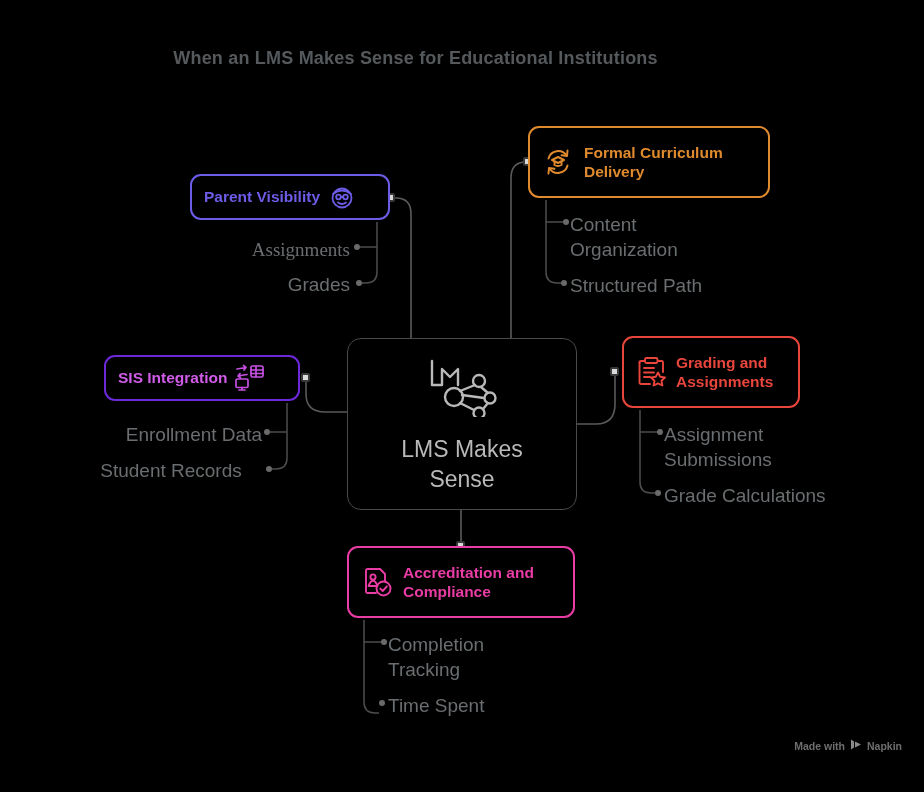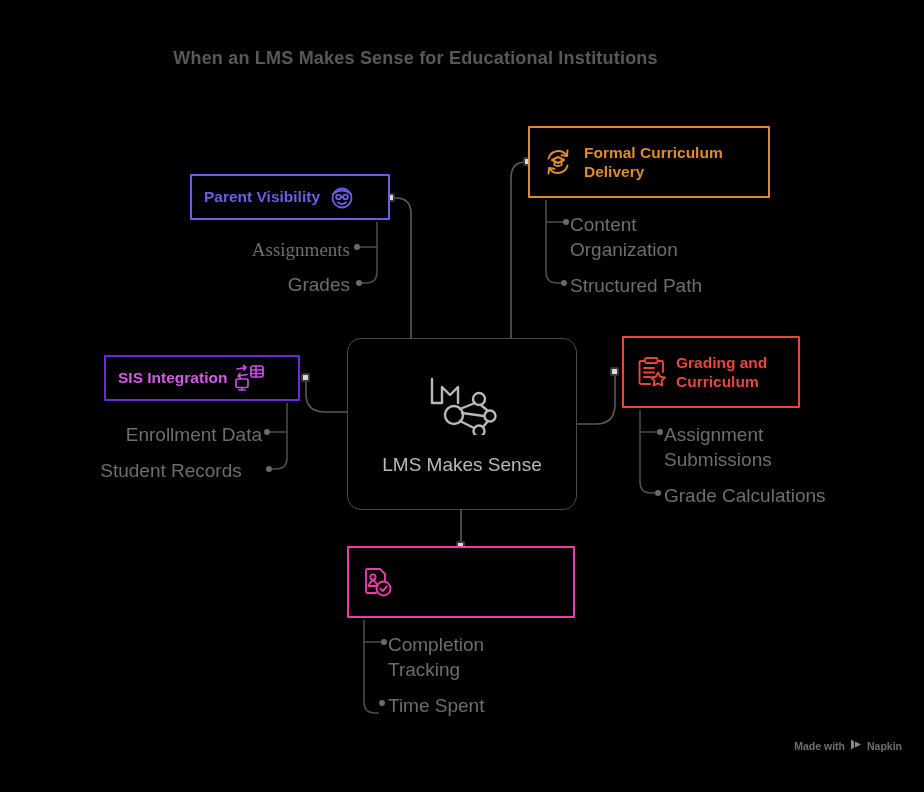--- a/index.html
+++ b/index.html
@@ -66,31 +66,31 @@
     border: 1.8px solid #4a4a4a;
     border-radius: 14px;
     background: #000;
     display: flex;
     flex-direction: column;
     align-items: center;
     justify-content: center;
   }
   #center-icon { margin-top: 2px; margin-bottom: 14px; }
   #center-label {
-    font-size: 19px;
+    font-size: 23px;
     color: #b9b9b9;
     text-align: center;
     line-height: 1.3;
     max-width: 170px;
   }
 
   
   .node {
     position: absolute;
-    border-radius: 1px;
+    border-radius: 11px;
     background: #000;
     box-sizing: border-box;
     display: flex;
     align-items: center;
     padding: 0 12px;
   }
   .node .nlabel {
     font-size: 15.5px;
     font-weight: bold;
     line-height: 1.25;
@@ -268,36 +268,37 @@
     <div class="nicon">
       <svg width="30" height="32" viewBox="0 0 30 32" fill="none" stroke="#E8453C" stroke-width="1.9" stroke-linecap="round" stroke-linejoin="round">
         <path d="M22.5 5 L25.5 5 A1.5 1.5 0 0 1 27 6.5 L27 16"></path>
         <path d="M3.5 6.5 A1.5 1.5 0 0 1 5 5 L8 5"></path>
         <path d="M3.5 6.5 L3.5 26.5 A1.5 1.5 0 0 0 5 28 L14 28"></path>
         <rect x="9" y="2" width="12.5" height="5" rx="1.4"></rect>
         <path d="M8 12 L18 12 M8 16.5 L18 16.5 M8 21 L14 21"></path>
         <path d="M22 16.5 L24.2 20.8 L29 21.5 L25.5 24.8 L26.4 29.5 L22 27.3 L17.6 29.5 L18.5 24.8 L15 21.5 L19.8 20.8 Z"></path>
       </svg>
     </div>
-    <div class="nlabel">Grading and Curriculum</div>
+    <div class="nlabel">Grading and Assignments</div>
   </div>
   <div class="sub" style="left:664px; top:422px; width:150px;">Assignment Submissions</div>
   <div class="sub" style="left:664px; top:483px; width:220px;">Grade Calculations</div>
 
   <div class="node" id="node-accred">
     <div class="nicon">
       <svg width="32" height="32" viewBox="0 0 32 32" fill="none" stroke="#E93CA4" stroke-width="1.9" stroke-linecap="round" stroke-linejoin="round">
         <path d="M19 3 L6.5 3 A1.5 1.5 0 0 0 5 4.5 L5 25.5 A1.5 1.5 0 0 0 6.5 27 L15 27"></path>
         <path d="M19 3 L24 8 L24 15"></path>
         <circle cx="12" cy="11" r="2.6"></circle>
         <path d="M7.5 20 Q9.5 14.8 12 14.8 Q14.5 14.8 16.5 20 Z"></path>
         <circle cx="22.5" cy="22.5" r="7"></circle>
         <path d="M19.3 22.6 L21.7 25 L25.9 20.3"></path>
       </svg>
     </div>
+    <div class="nlabel">Accreditation and Compliance</div>
   </div>
   <div class="sub" style="left:388px; top:632px; width:150px;">Completion Tracking</div>
   <div class="sub" style="left:388px; top:693px; width:200px;">Time Spent</div>
 
   <div id="watermark">
     <span>Made with</span>
     <span>
       <svg width="12" height="11" viewBox="0 0 12 11" fill="#8a8a8a">
         <path d="M1 0.5 L1 10.5 L4 8.5 L4 2.5 Z"></path>
         <path d="M5 2.5 L11 5.5 L5 8.5 Z"></path>

